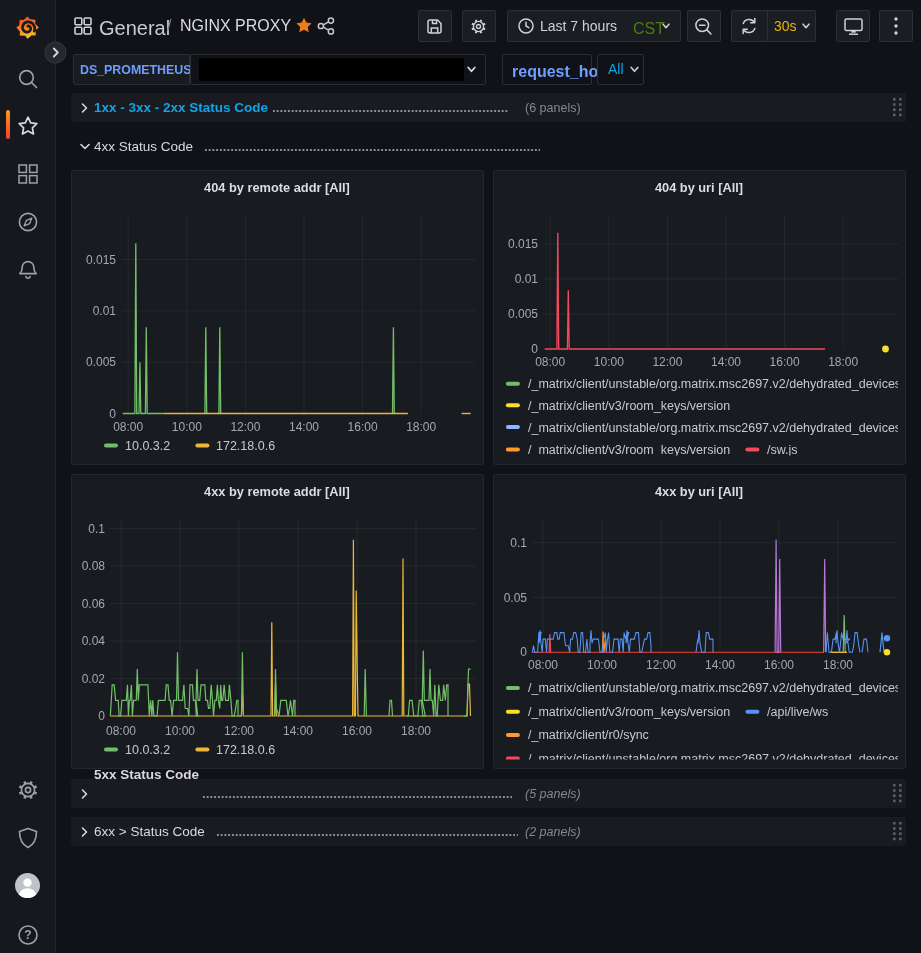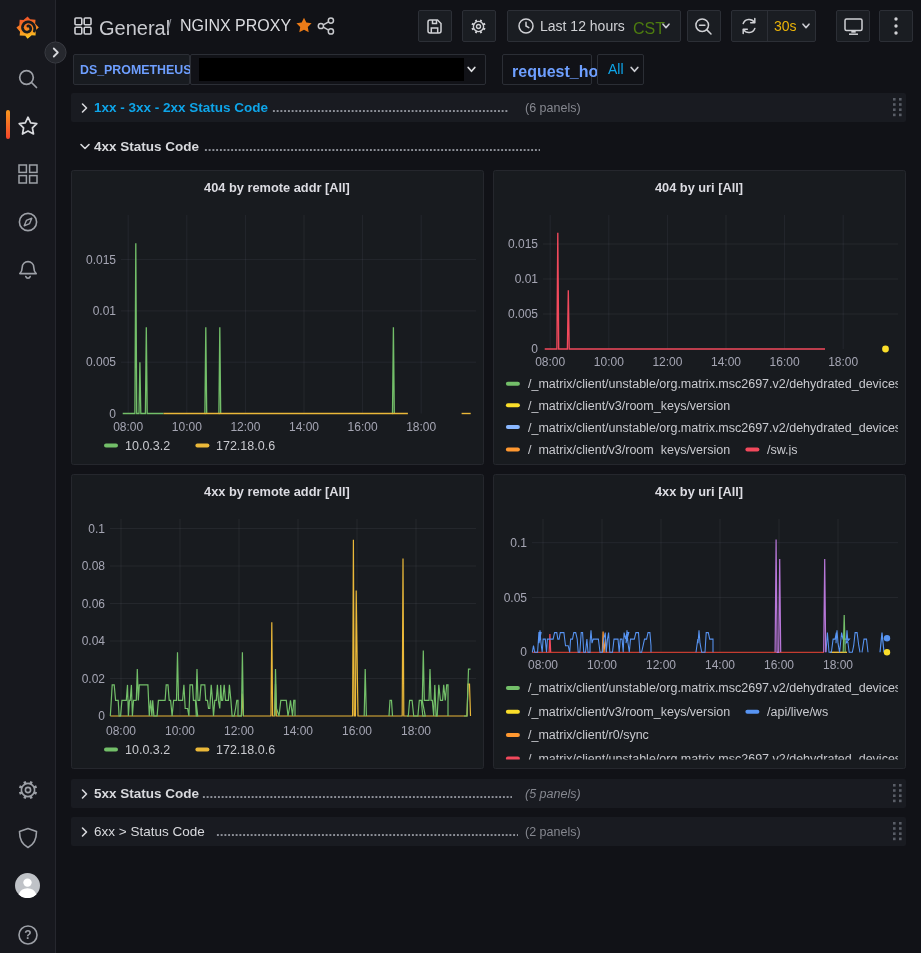--- a/index.html
+++ b/index.html
@@ -110,21 +110,21 @@
       <line x1="8.63" y1="5.27" x2="7.44" y2="2.41" stroke="#d0d1d5" stroke-width="2.6"></line>
       <line x1="13.37" y1="5.27" x2="14.56" y2="2.41" stroke="#d0d1d5" stroke-width="2.6"></line>
       <line x1="16.73" y1="8.63" x2="19.59" y2="7.44" stroke="#d0d1d5" stroke-width="2.6"></line>
     </g>
   </svg>
 <div style="background:#1a1d22;border:1px solid #2c2f36;border-radius:2px;position:absolute;box-sizing:border-box;left:507px;top:10px;width:174px;height:32px"></div>
 <svg style="position:absolute;left:518px;top:18px" width="16" height="16" viewBox="0 0 16 16" fill="none">
 <circle cx="8" cy="8" r="7" stroke="#d0d1d5" stroke-width="1.5"></circle>
 <path d="M8 4.2 V8 L10.8 9.6" stroke="#d0d1d5" stroke-width="1.5" stroke-linecap="round"></path>
 </svg>
-<div style="position:absolute;left:540px;top:18px;font-size:14px;color:#d0d1d5">Last 12 hours</div>
+<div style="position:absolute;left:540px;top:18px;font-size:14px;color:#d0d1d5">Last 7 hours</div>
 <div style="position:absolute;left:633px;top:20px;font-size:16px;font-weight:normal;color:#4d7c0f">CST</div>
 <svg style="position:absolute;left:661px;top:21px" width="10" height="10" viewBox="0 0 10 10" fill="none">
     <path d="M2 3.2 L5 6.6 L8 3.2" stroke="#c9cad0" stroke-width="1.6" stroke-linecap="round" stroke-linejoin="round"></path>
   </svg>
 <div style="background:#1a1d22;border:1px solid #2c2f36;border-radius:2px;position:absolute;box-sizing:border-box;left:687px;top:10px;width:34px;height:32px"></div>
 <svg style="position:absolute;left:694px;top:17px" width="19" height="19" viewBox="0 0 19 19" fill="none">
 <circle cx="8.2" cy="8.2" r="6.3" stroke="#d0d1d5" stroke-width="1.5"></circle>
 <line x1="5.5" y1="8.2" x2="10.9" y2="8.2" stroke="#d0d1d5" stroke-width="1.5" stroke-linecap="round"></line>
 <line x1="12.9" y1="12.9" x2="17" y2="17" stroke="#d0d1d5" stroke-width="1.5" stroke-linecap="round"></line>
 </svg>
@@ -182,48 +182,48 @@
     <rect x="6" y="5.2" width="2.6" height="2.6" fill="#595d66"></rect>
     <rect x="0" y="10.4" width="2.6" height="2.6" fill="#595d66"></rect>
     <rect x="6" y="10.4" width="2.6" height="2.6" fill="#595d66"></rect>
     <rect x="0" y="15.600000000000001" width="2.6" height="2.6" fill="#595d66"></rect>
     <rect x="6" y="15.600000000000001" width="2.6" height="2.6" fill="#595d66"></rect>
   </svg>
 
 <svg style="position:absolute;left:79px;top:141px" width="12" height="12" viewBox="0 0 12 12" fill="none">
     <path d="M2 3.5 L6 7.5 L10 3.5" stroke="#d8d9dd" stroke-width="1.6" stroke-linecap="round" stroke-linejoin="round"></path>
   </svg>
-<div style="position:absolute;left:94px;top:139px;font-size:13.5px;font-weight:bold;color:#d8d9dd;white-space:nowrap">4xx Status Code</div>
+<div style="position:absolute;left:94px;top:139px;font-size:13.5px;font-weight:normal;color:#d8d9dd;white-space:nowrap">4xx Status Code</div>
 <div style="position:absolute;left:204px;top:139px;width:336px;height:14px;overflow:hidden;white-space:nowrap;font-size:13.5px;font-weight:bold;color:#8f929a">........................................................................................................................................................................................................</div>
 
 <div style="position:absolute;left:71px;top:779px;width:835px;height:29px;background:#191b21;border-radius:2px"></div>
 <svg style="position:absolute;left:79px;top:788px" width="12" height="12" viewBox="0 0 12 12" fill="none">
     <path d="M3.5 2 L7.5 6 L3.5 10" stroke="#d8d9dd" stroke-width="1.6" stroke-linecap="round" stroke-linejoin="round"></path>
   </svg>
-<div style="position:absolute;left:94px;top:786px;font-size:13.5px;font-weight:bold;color:#d8d9dd;white-space:nowrap">5xx Status Code</div>
+<div style="position:absolute;left:94px;top:767px;font-size:13.5px;font-weight:bold;color:#d8d9dd;white-space:nowrap">5xx Status Code</div>
 <div style="position:absolute;left:202px;top:786px;width:310px;height:14px;overflow:hidden;white-space:nowrap;font-size:13.5px;font-weight:bold;color:#8f929a">........................................................................................................................................................................................................</div>
 <div style="position:absolute;left:525px;top:787px;font-size:12.5px;font-style:italic;color:#85878f">(5 panels)</div>
 <svg style="position:absolute;left:893px;top:784px" width="10" height="19" viewBox="0 0 10 19" fill="none">
     <rect x="0" y="0.0" width="2.6" height="2.6" fill="#595d66"></rect>
     <rect x="6" y="0.0" width="2.6" height="2.6" fill="#595d66"></rect>
     <rect x="0" y="5.2" width="2.6" height="2.6" fill="#595d66"></rect>
     <rect x="6" y="5.2" width="2.6" height="2.6" fill="#595d66"></rect>
     <rect x="0" y="10.4" width="2.6" height="2.6" fill="#595d66"></rect>
     <rect x="6" y="10.4" width="2.6" height="2.6" fill="#595d66"></rect>
     <rect x="0" y="15.600000000000001" width="2.6" height="2.6" fill="#595d66"></rect>
     <rect x="6" y="15.600000000000001" width="2.6" height="2.6" fill="#595d66"></rect>
   </svg>
 
 <div style="position:absolute;left:71px;top:817px;width:835px;height:29px;background:#191b21;border-radius:2px"></div>
 <svg style="position:absolute;left:79px;top:826px" width="12" height="12" viewBox="0 0 12 12" fill="none">
     <path d="M3.5 2 L7.5 6 L3.5 10" stroke="#d8d9dd" stroke-width="1.6" stroke-linecap="round" stroke-linejoin="round"></path>
   </svg>
 <div style="position:absolute;left:94px;top:824px;font-size:13.5px;font-weight:normal;color:#d8d9dd;white-space:nowrap">6xx &gt; Status Code</div>
 <div style="position:absolute;left:216px;top:824px;width:302px;height:14px;overflow:hidden;white-space:nowrap;font-size:13.5px;font-weight:bold;color:#8f929a">........................................................................................................................................................................................................</div>
-<div style="position:absolute;left:525px;top:825px;font-size:12.5px;color:#85878f">(2 panels)</div>
+<div style="position:absolute;left:525px;top:825px;font-size:12.5px;font-style:italic;color:#85878f">(2 panels)</div>
 <svg style="position:absolute;left:893px;top:822px" width="10" height="19" viewBox="0 0 10 19" fill="none">
     <rect x="0" y="0.0" width="2.6" height="2.6" fill="#595d66"></rect>
     <rect x="6" y="0.0" width="2.6" height="2.6" fill="#595d66"></rect>
     <rect x="0" y="5.2" width="2.6" height="2.6" fill="#595d66"></rect>
     <rect x="6" y="5.2" width="2.6" height="2.6" fill="#595d66"></rect>
     <rect x="0" y="10.4" width="2.6" height="2.6" fill="#595d66"></rect>
     <rect x="6" y="10.4" width="2.6" height="2.6" fill="#595d66"></rect>
     <rect x="0" y="15.600000000000001" width="2.6" height="2.6" fill="#595d66"></rect>
     <rect x="6" y="15.600000000000001" width="2.6" height="2.6" fill="#595d66"></rect>
   </svg>

